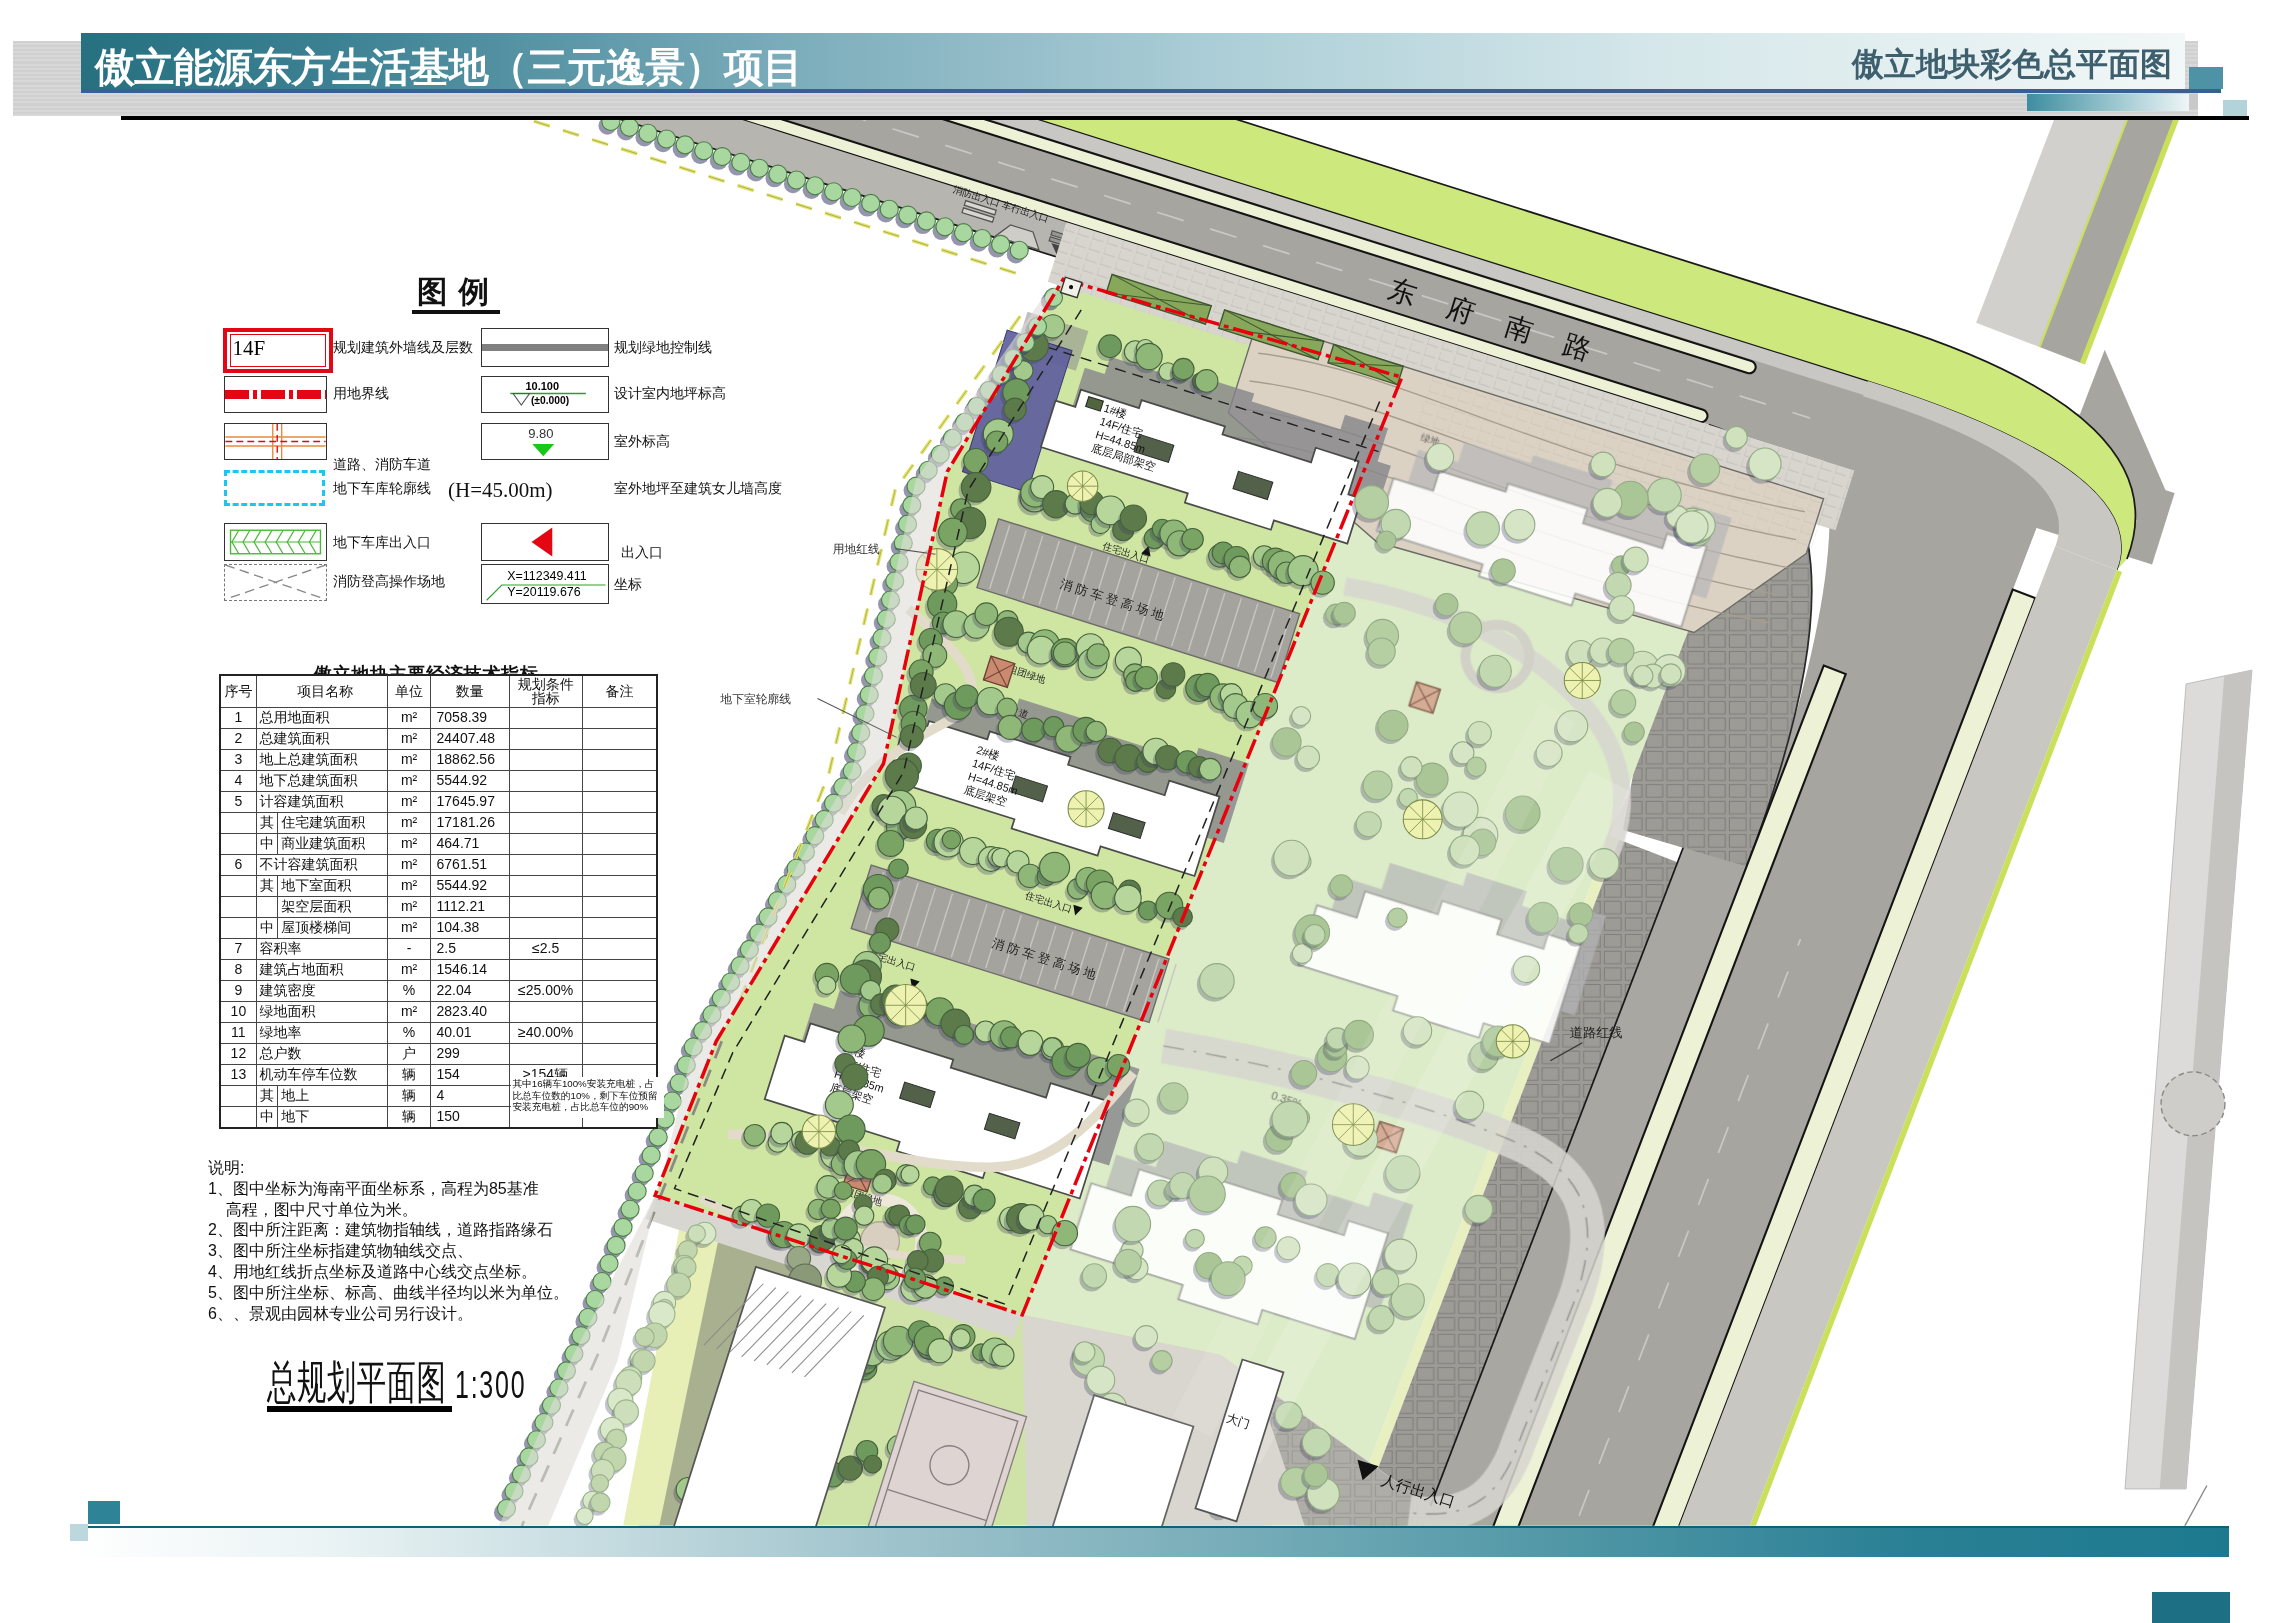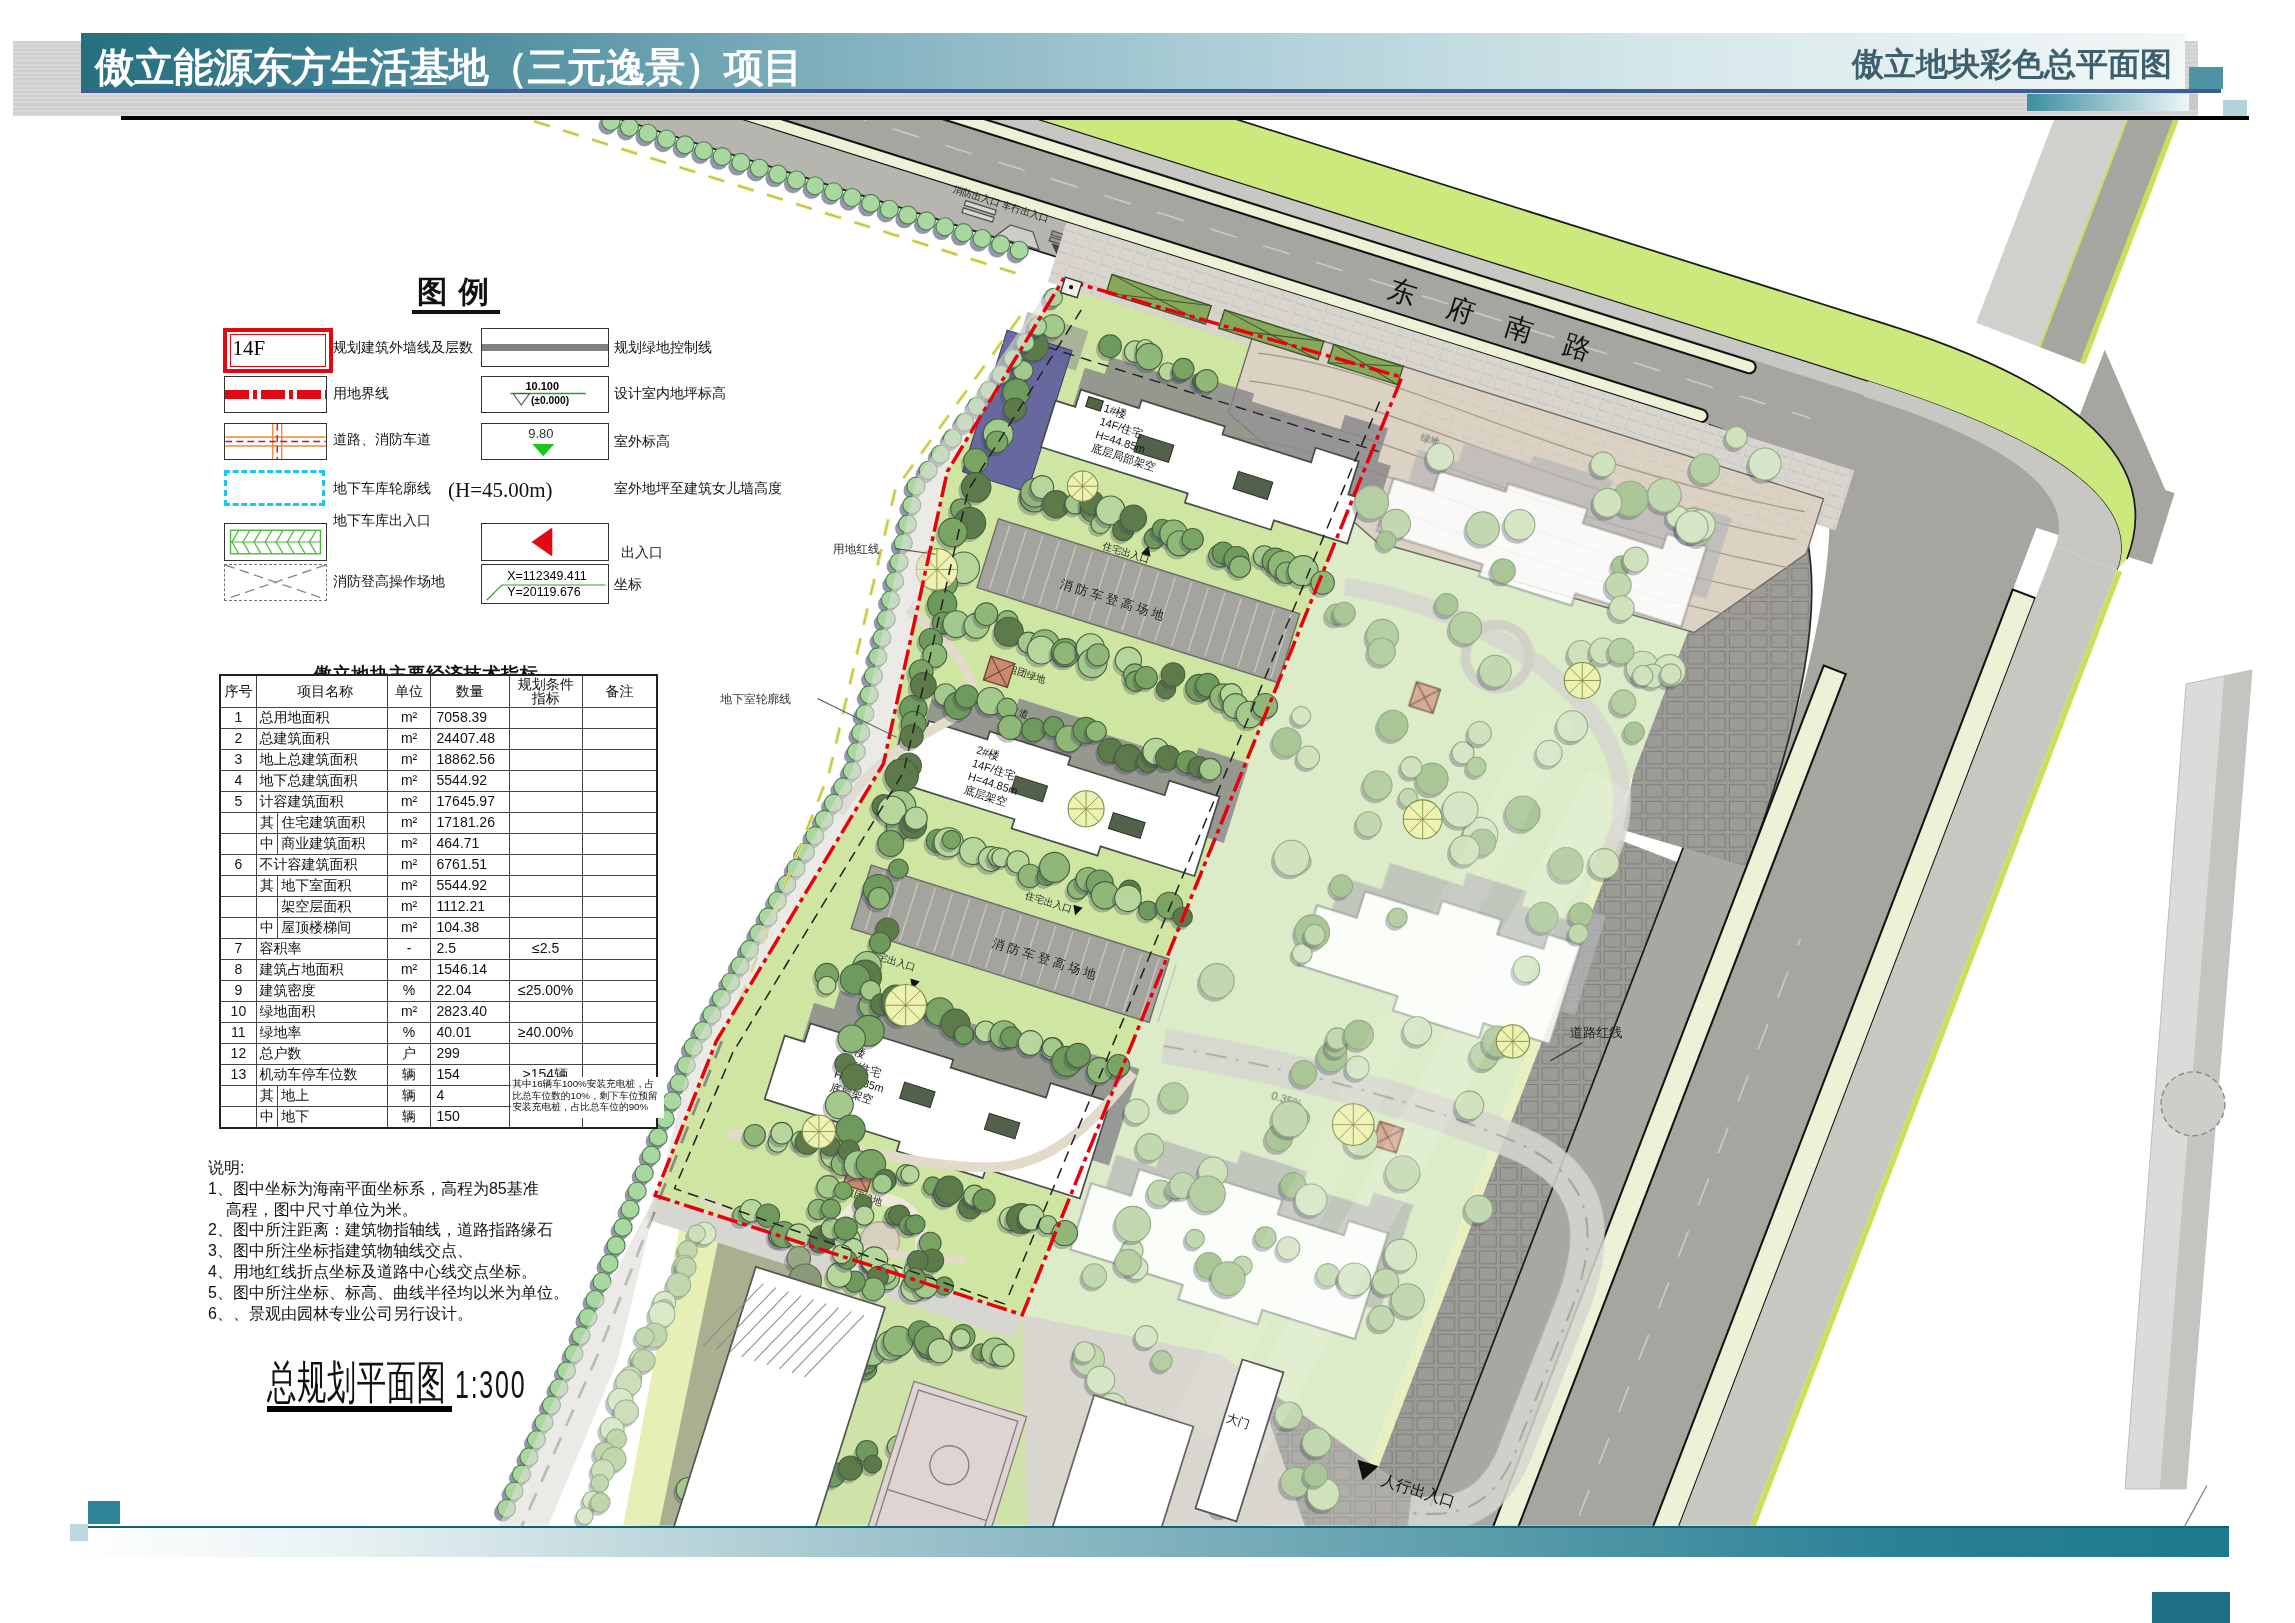--- a/index.html
+++ b/index.html
@@ -1512,35 +1512,35 @@
 <div class="lbox" style="left:224px;top:423px;width:101px;height:35px;">
  <svg width="101" height="35" style="position:absolute" viewBox="0 0 146 51">
   <line x1="0" y1="19" x2="146" y2="19" stroke="#e88a3a" stroke-width="2"></line>
   <line x1="0" y1="32" x2="146" y2="32" stroke="#e88a3a" stroke-width="2"></line>
   <line x1="69" y1="0" x2="69" y2="51" stroke="#e88a3a" stroke-width="2"></line>
   <line x1="82" y1="0" x2="82" y2="51" stroke="#e88a3a" stroke-width="2"></line>
   <line x1="0" y1="25.5" x2="146" y2="25.5" stroke="#e30613" stroke-width="2" stroke-dasharray="10 6"></line>
   <line x1="75.5" y1="0" x2="75.5" y2="51" stroke="#e30613" stroke-width="2" stroke-dasharray="10 6"></line>
  </svg>
 </div>
-<div class="llabel" style="left:333px;top:431px;text-align:right;">道路、消防车道</div>
+<div class="llabel" style="left:333px;top:456px;text-align:right;">道路、消防车道</div>
 
 <div style="position:absolute;left:224px;top:470px;width:101px;height:36px;border:3.5px dashed #19c8f0;box-sizing:border-box;"></div>
 <div class="llabel" style="left:333px;top:480px;">地下车库轮廓线</div>
 
 <div class="lbox" style="left:224px;top:523px;width:101px;height:36px;">
  <svg width="101" height="36" style="position:absolute" viewBox="0 0 146 52">
   <rect x="8" y="9" width="130" height="34" fill="none" stroke="#49b838" stroke-width="2"></rect>
   <g stroke="#49b838" stroke-width="1.8" fill="none">
    <path d="M20,9 L10,26 L20,43 M36,9 L26,26 L36,43 M52,9 L42,26 L52,43 M68,9 L58,26 L68,43 M84,9 L74,26 L84,43 M100,9 L90,26 L100,43 M116,9 L106,26 L116,43 M132,9 L122,26 L132,43"></path>
    <line x1="8" y1="26" x2="138" y2="26"></line>
   </g>
  </svg>
 </div>
-<div class="llabel" style="left:333px;top:512px;">地下车库出入口</div>
+<div class="llabel" style="left:333px;top:534px;">地下车库出入口</div>
 
 <div style="position:absolute;left:224px;top:564px;width:101px;height:35px;border:1.4px dashed #777;">
  <svg width="101" height="35" style="position:absolute" viewBox="0 0 146 51">
   <path d="M0,0 L73,25 L0,50 M146,0 L73,25 L146,50" fill="none" stroke="#888" stroke-width="2" stroke-dasharray="14 8"></path>
  </svg>
 </div>
 <div class="llabel" style="left:333px;top:573px;">消防登高操作场地</div>
 
 <div class="lbox" style="left:481px;top:328px;width:126px;height:37px;">
   <div style="position:absolute;left:0;top:14.6px;width:100%;height:7px;background:#808080;"></div>

